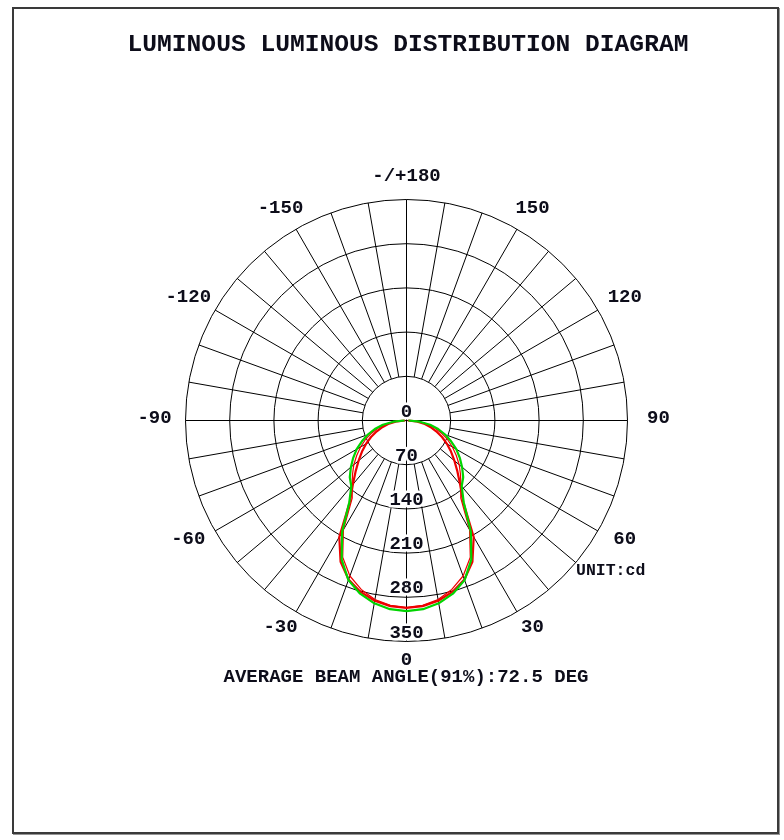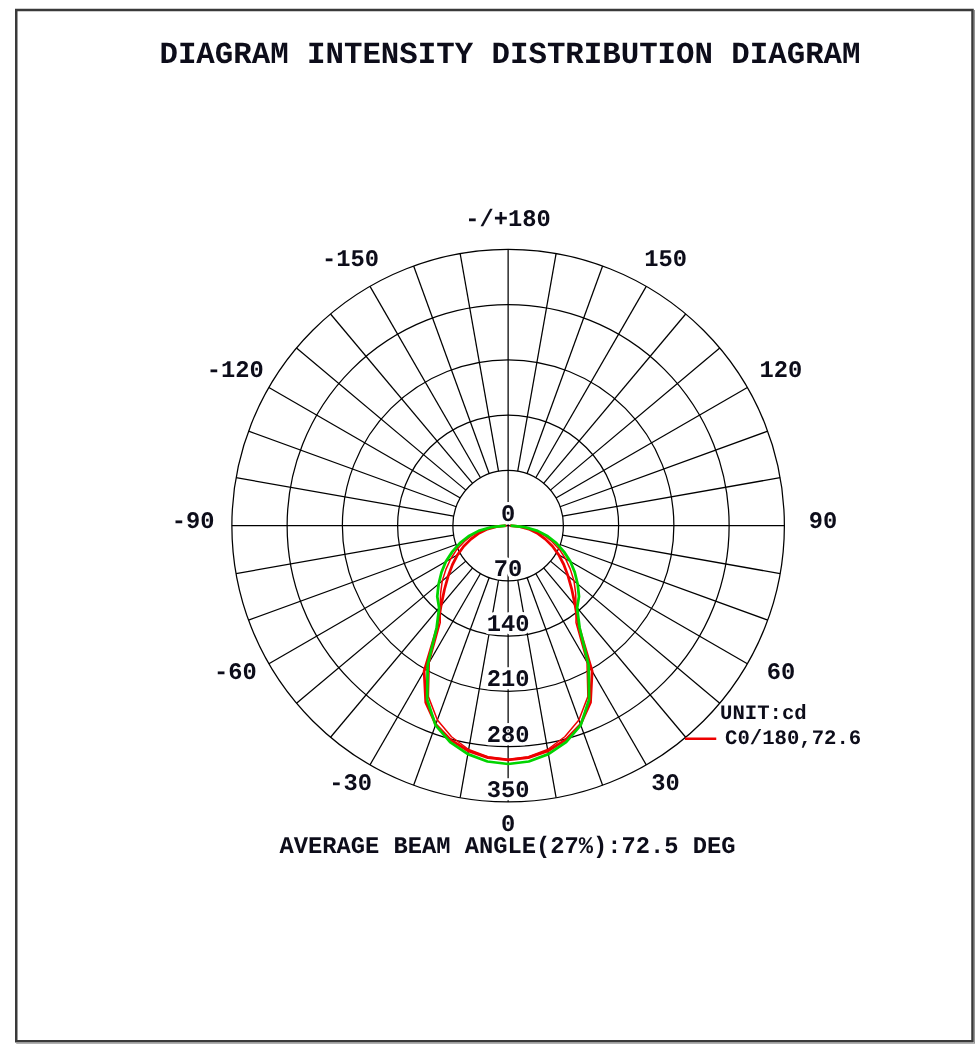--- a/index.html
+++ b/index.html
@@ -20,21 +20,21 @@
   .legend-row:first-of-type{margin-top:8px;}
   .swatch{display:inline-block;width:25px;height:2px;margin-right:7px;flex:0 0 auto;}
   .footer{position:absolute;top:666px;left:406px;transform:translateX(-50%);
           white-space:nowrap;font-weight:bold;font-size:19px;}
 </style>
 </head>
 <body>
 
 <div class="frame"></div>
 
-<div class="title">DIAGRAM INTENSITY DISTRIBUTION DIAGRAM</div>
+<div class="title">LUMINOUS LUMINOUS DISTRIBUTION DIAGRAM</div>
 
 <svg id="chart" width="784" height="840" viewBox="0 0 784 840">
     <circle cx="406.5" cy="420.5" r="44.2" fill="none" stroke="#000" stroke-width="1"></circle>
     <circle cx="406.5" cy="420.5" r="88.4" fill="none" stroke="#000" stroke-width="1"></circle>
     <circle cx="406.5" cy="420.5" r="132.60000000000002" fill="none" stroke="#000" stroke-width="1"></circle>
     <circle cx="406.5" cy="420.5" r="176.8" fill="none" stroke="#000" stroke-width="1"></circle>
     <circle cx="406.5" cy="420.5" r="221" fill="none" stroke="#000" stroke-width="1"></circle>
     <line x1="414.17524945287835" y1="464.0285026831396" x2="444.8762472643916" y2="638.142513415698" stroke="#000" stroke-width="1"></line>
     <line x1="421.61729033499455" y1="462.0344138387372" x2="482.0864516749728" y2="628.1720691936857" stroke="#000" stroke-width="1"></line>
     <line x1="428.6" y1="458.7783228472722" x2="517" y2="611.891614236361" stroke="#000" stroke-width="1"></line>
@@ -87,19 +87,15 @@
     <text x="658.5" y="417.5" text-anchor="middle" dominant-baseline="central" class="alabel">90</text>
     <text x="188.26159824632146" y="538.5" text-anchor="middle" dominant-baseline="central" class="alabel">-60</text>
     <text x="624.7384017536785" y="538.5" text-anchor="middle" dominant-baseline="central" class="alabel">60</text>
     <text x="280.5" y="627.0781477158341" text-anchor="middle" dominant-baseline="central" class="alabel">-30</text>
     <text x="532.5" y="627.0781477158341" text-anchor="middle" dominant-baseline="central" class="alabel">30</text>
     <text x="406.5" y="659.5" text-anchor="middle" dominant-baseline="central" class="alabel">0</text>
   </svg>
 
 <div class="legend">
   <div class="legend-unit">UNIT:cd</div>
-  <div class="legend-row">
-    <span class="swatch" style="background: rgb(238, 0, 0);"></span>
-    <span>C0/180,72.6</span>
-  </div>
 </div>
 
-<div class="footer">AVERAGE BEAM ANGLE(27%):72.5 DEG</div>
+<div class="footer">AVERAGE BEAM ANGLE(91%):72.5 DEG</div>
 
 </body></html>

